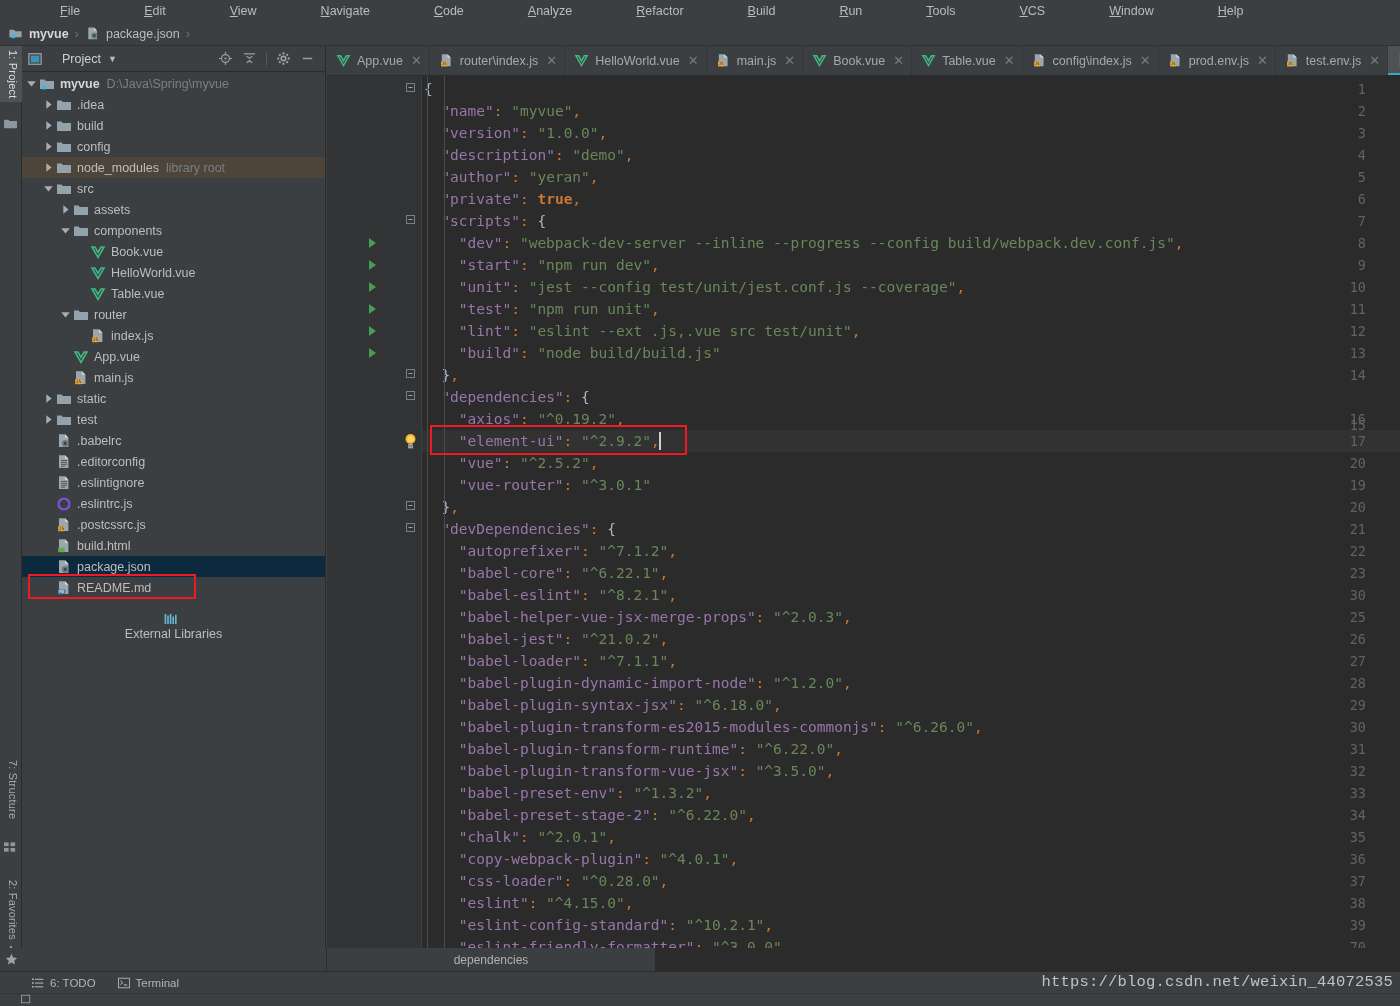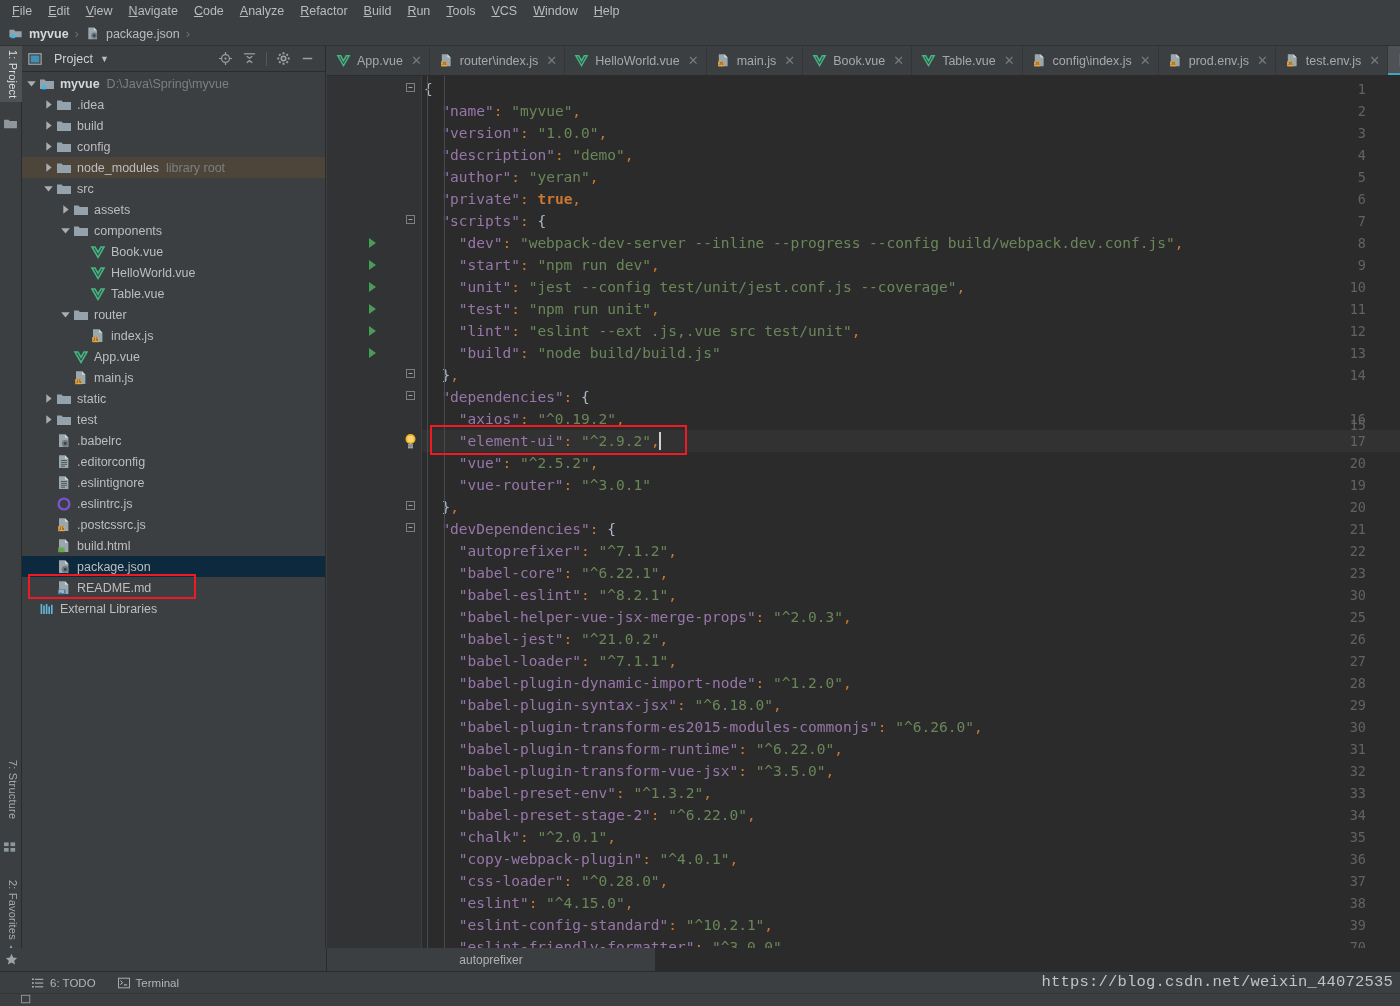--- a/index.html
+++ b/index.html
@@ -13,21 +13,21 @@
   #app { position: relative; width: 1400px; height: 1006px; }
 
   
   .menubar {
     position: absolute; left: 0; top: 0; width: 1400px; height: 22px;
     background: #3c3f41; display: flex; align-items: center;
     padding-left: 4px; gap: 0;
   }
   .menu-item {
     font-size: 12.5px; color: #bbbbbb; padding: 2px 8px; line-height: 16px;
-    white-space: nowrap; cursor: default;
+    white-space: nowrap; cursor: default; margin-left: 48px;
   }
   .menu-item .mn { text-decoration: underline; }
 
   
   .navbar {
     position: absolute; left: 0; top: 22px; width: 1400px; height: 24px;
     background: #3c3f41; display: flex; align-items: center; padding-left: 8px;
     border-bottom: 1px solid #323232;
   }
   .crumb { display: flex; align-items: center; font-size: 12.5px; color: #bbbbbb; }
@@ -53,21 +53,21 @@
 
   
   .projpanel {
     position: absolute; left: 22px; top: 46px; width: 304px; height: 902px;
     background: #3c3f41; border-right: 1px solid #2b2b2b;
   }
   .proj-header {
     height: 26px; display: flex; align-items: center; padding: 0 4px 0 6px;
     border-bottom: 1px solid #2b2b2b;
   }
-  .proj-title { font-size: 12.5px; color: #d0d0d0; margin-left: 12px; }
+  .proj-title { font-size: 12.5px; color: #d0d0d0; margin-left: 20px; }
   .proj-tools { margin-left: auto; display: flex; align-items: center; gap: 9px; padding-right: 6px; }
   .tool-ico { width: 15px; height: 15px; opacity: .82; display:block; }
   .tool-sep { width: 1px; height: 14px; background: #555859; }
 
   .tree { position: absolute; left: 0; top: 27px; right: 0; bottom: 0; overflow: hidden; }
   .row {
     display: flex; align-items: center; height: 21px; font-size: 12.5px;
     color: #bdbdbd; white-space: nowrap; padding-right: 4px;
   }
   .row.hl-node { background: #4e453a; }
@@ -505,21 +505,21 @@
         <div class="row" style="padding-left: 21px;">
           <span class="arrow-spacer"></span>
           <svg class="ico" viewBox="0 0 16 16">
             <path d="M3 1.3h6l3.4 3.4V14H3z" fill="#9aa7ad"></path>
             <path d="M9 1.3l3.4 3.4H9z" fill="#cfd8dc"></path>
             <rect x="2" y="9.4" width="7.6" height="4.8" fill="#4f7fa8"></rect>
             <text x="5.8" y="13.3" font-size="4.2" text-anchor="middle" fill="#e8e8e8" font-family="DejaVu Sans Mono, monospace">MD</text>
           </svg>
           <span class="label">README.md</span>
         </div>
-        <div class="row" style="padding-left: 4px;">
+        <div class="row" style="padding-left: 4px; flex-direction: column;">
           <span class="arrow-spacer"></span>
           <svg class="ico" viewBox="0 0 16 16">
             <g fill="#67b8d6">
               <rect x="1.6" y="3" width="1.6" height="10"></rect>
               <rect x="4.2" y="4.5" width="1.6" height="8.5"></rect>
               <rect x="6.8" y="3" width="1.6" height="10"></rect>
               <rect x="9.4" y="5.5" width="1.6" height="7.5"></rect>
               <rect x="12" y="3.8" width="1.6" height="9.2"></rect>
             </g>
           </svg>
@@ -761,21 +761,21 @@
   <div class="redbox" style="left: 103px; top: 349px; width: 256.9px; height: 30px;"></div>
     </div>
 
   <div class="star-cell">
     <svg style="width:13px;height:13px" viewBox="0 0 16 16">
       <path d="M8 1l2 4.6 5 .5-3.7 3.3 1.1 4.9L8 11.8 3.6 14.3l1.1-4.9L1 6.1l5-.5z" fill="#9aa4aa"></path>
     </svg>
   </div>
   <div class="crumb-fill-left"></div>
   <div class="editor-crumb">
-    <span>autoprefixer</span>
+    <span>dependencies</span>
   </div>
   <div class="crumb-fill-right"></div>
 
   <div class="bottombar">
     <div class="bbtn">
       <svg style="width:12px;height:12px" viewBox="0 0 16 16">
         <g fill="#b4b4b4">
           <rect x="0" y="2" width="2.4" height="2"></rect>
             <rect x="4" y="2.4" width="11" height="1.4"></rect>
           <rect x="0" y="7" width="2.4" height="2"></rect>

